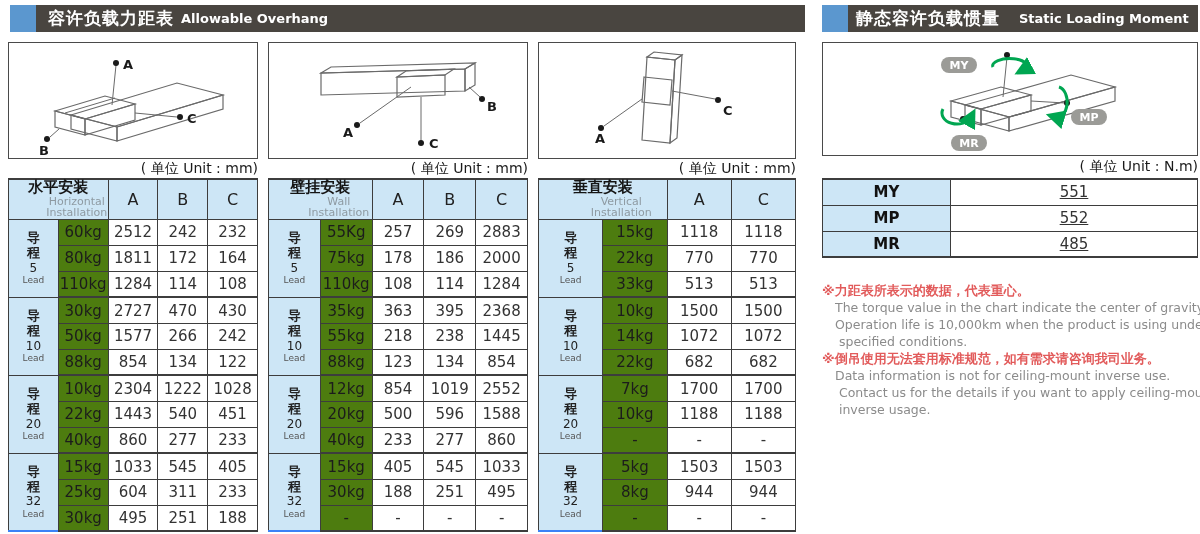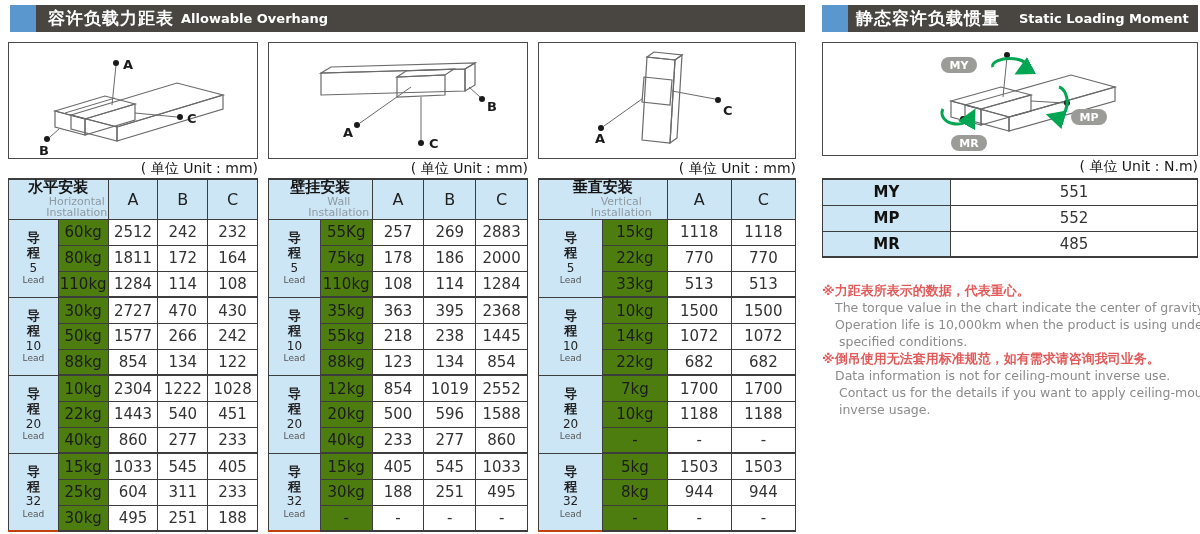--- a/index.html
+++ b/index.html
@@ -13,39 +13,39 @@
   .accent { width:26px; height:27px; background:#5b97cf; flex:0 0 26px; }
   .bar { flex:1; background:#494540; color:#fff; display:flex; align-items:center; padding-left:12px; gap:7px; white-space:nowrap; overflow:hidden; }
   .bar .t-zh { font-size:17px; font-weight:bold; letter-spacing:1px; }
   .bar .t-en { font-size:13px; font-weight:bold; }
   
   .dbox { position:absolute; top:42px; height:117px; border:1px solid #4a4a4a; background:#fff; }
   .dbox svg { width:100%; height:100%; display:block; }
   .unit { position:absolute; font-size:14px; color:#1a1a1a; text-align:right; }
   
   table.otable { position:absolute; top:178px; border-collapse:collapse; table-layout:fixed; background:#fff;
-    border-top:2px solid #3d3d3d; border-bottom:2px solid #c2410c; }
+    border-top:2px solid #3d3d3d; border-bottom:2px solid #3b82f6; }
   table.otable th, table.otable td { border:1px solid #3d3d3d; text-align:center; vertical-align:middle; padding:0; }
   th.name-cell { background:#cde6f6; height:34px; line-height:1.05; }
   th.name-cell .zh { font-size:15px; font-weight:bold; color:#141414; }
   th.name-cell .en { font-size:11px; font-weight:normal; color:#8e9aa2;margin-left:37px; }
   th.col-h { background:#cde6f6; font-size:16px; font-weight:normal; color:#222; }
   td.lead { background:#cde6f6; line-height:1.0; padding:1px 0; }
   td.lead .lz { font-size:13px; font-weight:bold; color:#222; line-height:1.15; }
   td.lead .ln { font-size:12px; color:#222; line-height:1.2; }
   td.lead .le { font-size:9px; color:#555; line-height:1.2; }
   td.load { background:#4d7c0f; font-size:15px; color:#1c1c1c; height:26px; }
   td.val { background:#fff; font-size:15px; color:#333; height:26px; }
   tr.gend td { border-bottom:2px solid #3d3d3d; }
   
   table.mtable { position:absolute; top:178px; left:822px; width:376px; border-collapse:collapse; table-layout:fixed;
     border-top:2px solid #3d3d3d; border-bottom:2px solid #3d3d3d; }
   table.mtable td { border:1px solid #3d3d3d; height:26px; text-align:center; vertical-align:middle; }
   td.mlabel { background:#cde6f6; width:128px; font-size:15px; font-weight:bold; color:#111; }
-  td.mval { background:#fff; font-size:15px; color:#333; }
+  td.mval { background:#fff; font-size:15px; color:#333;text-decoration:underline; }
   
   .notes { position:absolute; left:822px; top:262px; width:378px;margin-top:20px; }
   .note-zh { color:#e25b5b; font-size:13px; font-weight:bold; line-height:17px; white-space:nowrap; }
   .note-en { color:#8b8b8b; font-size:12.5px; line-height:17px; padding-left:13px; white-space:pre; }
   
   .ln-st { fill:none; stroke:#6a6a6a; stroke-width:1.2; }
   .ld-st { fill:none; stroke:#6a6a6a; stroke-width:1; }
   .pt { fill:#1a1a1a; }
   .plabel { font-size:13px; font-weight:bold; fill:#1a1a1a; }
   .green { fill:none; stroke:#00a651; stroke-width:3; }

